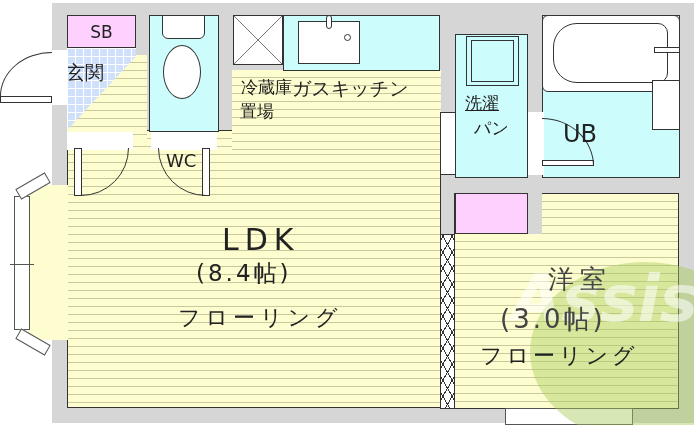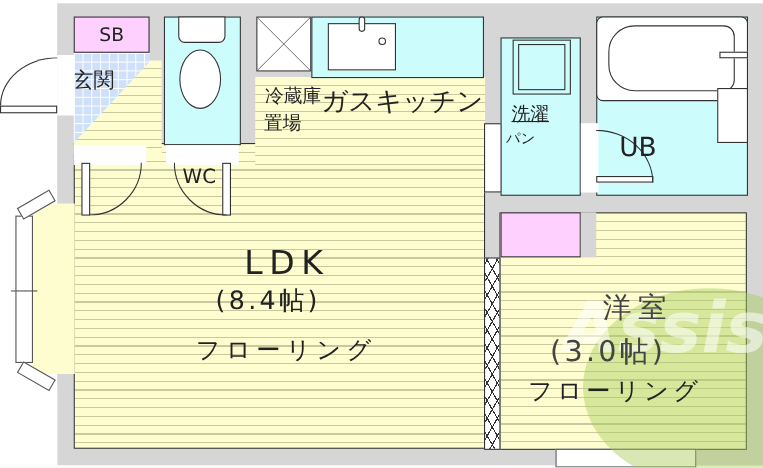--- a/index.html
+++ b/index.html
@@ -55,27 +55,27 @@
 
 <div class="abs" style="left:233px;top:15px;width:50px;height:50px;background:#fff;border:1px solid #333;background-image:linear-gradient(45deg,transparent 49%,#777 50%,transparent 51%),linear-gradient(-45deg,transparent 49%,#777 50%,transparent 51%);"></div>
 
 <div class="abs wet" style="left:283px;top:15px;width:157px;height:56px;"></div>
 <div class="abs" style="left:298px;top:21px;width:62px;height:43px;background:#fff;border:1px solid #333;"></div>
 <div class="abs" style="left:326px;top:15px;width:6px;height:14px;background:#fff;border:1px solid #333;border-radius:3px;"></div>
 <div class="abs" style="left:344px;top:34px;width:7px;height:7px;border:1px solid #333;border-radius:50%;background:#fff;"></div>
 
 <span class="lbl" style="left:230px;top:76px;font-size:17px;margin-left:11px;">冷蔵庫</span>
 <span class="lbl" style="left:240px;top:100px;font-size:17px;">置場</span>
-<span class="lbl" style="left:292px;top:76px;font-size:24px;">ガスキッチン</span>
+<span class="lbl" style="left:292px;top:76px;font-size:19px;">ガスキッチン</span>
 
 <div class="abs wet" style="left:455px;top:34px;width:73px;height:144px;"></div>
 <div class="abs" style="left:466px;top:36px;width:53px;height:50px;border:1px solid #333;background:#ccfcfc;"></div>
 <div class="abs" style="left:471px;top:40px;width:43px;height:42px;border:1px solid #333;"></div>
 <span class="lbl" style="left:465px;top:92px;font-size:17px;text-decoration:underline;">洗濯</span>
-<span class="lbl" style="left:460px;top:117px;font-size:13px;">パン</span>
+<span class="lbl" style="left:474px;top:117px;font-size:17px;">パン</span>
 <div class="abs" style="left:440px;top:112px;width:16px;height:63px;background:#fff;border:1px solid #333;"></div>
 
 <div class="abs wet" style="left:542px;top:15px;width:138px;height:163px;"></div>
 <div class="abs" style="left:542px;top:15px;width:138px;height:77px;background:#fff;border:1px solid #333;border-radius:6px;"></div>
 <div class="abs" style="left:553px;top:23px;width:115px;height:60px;border:1px solid #333;border-radius:24px 10px 10px 24px;"></div>
 <div class="abs" style="left:654px;top:47px;width:26px;height:6px;background:#fff;border:1px solid #333;"></div>
 <div class="abs" style="left:652px;top:80px;width:28px;height:50px;background:#fff;border:1px solid #333;"></div>
 <div class="abs" style="left:528px;top:112px;width:16px;height:63px;background:#fff;"></div>
 <div class="abs door-leaf" style="left:542px;top:160px;width:52px;height:6px;"></div>
 <div class="abs" style="left:490px;top:118px;width:104px;height:96px;border:1px solid #333;border-radius:50%;clip-path:inset(0 0 50% 50%);"></div>

